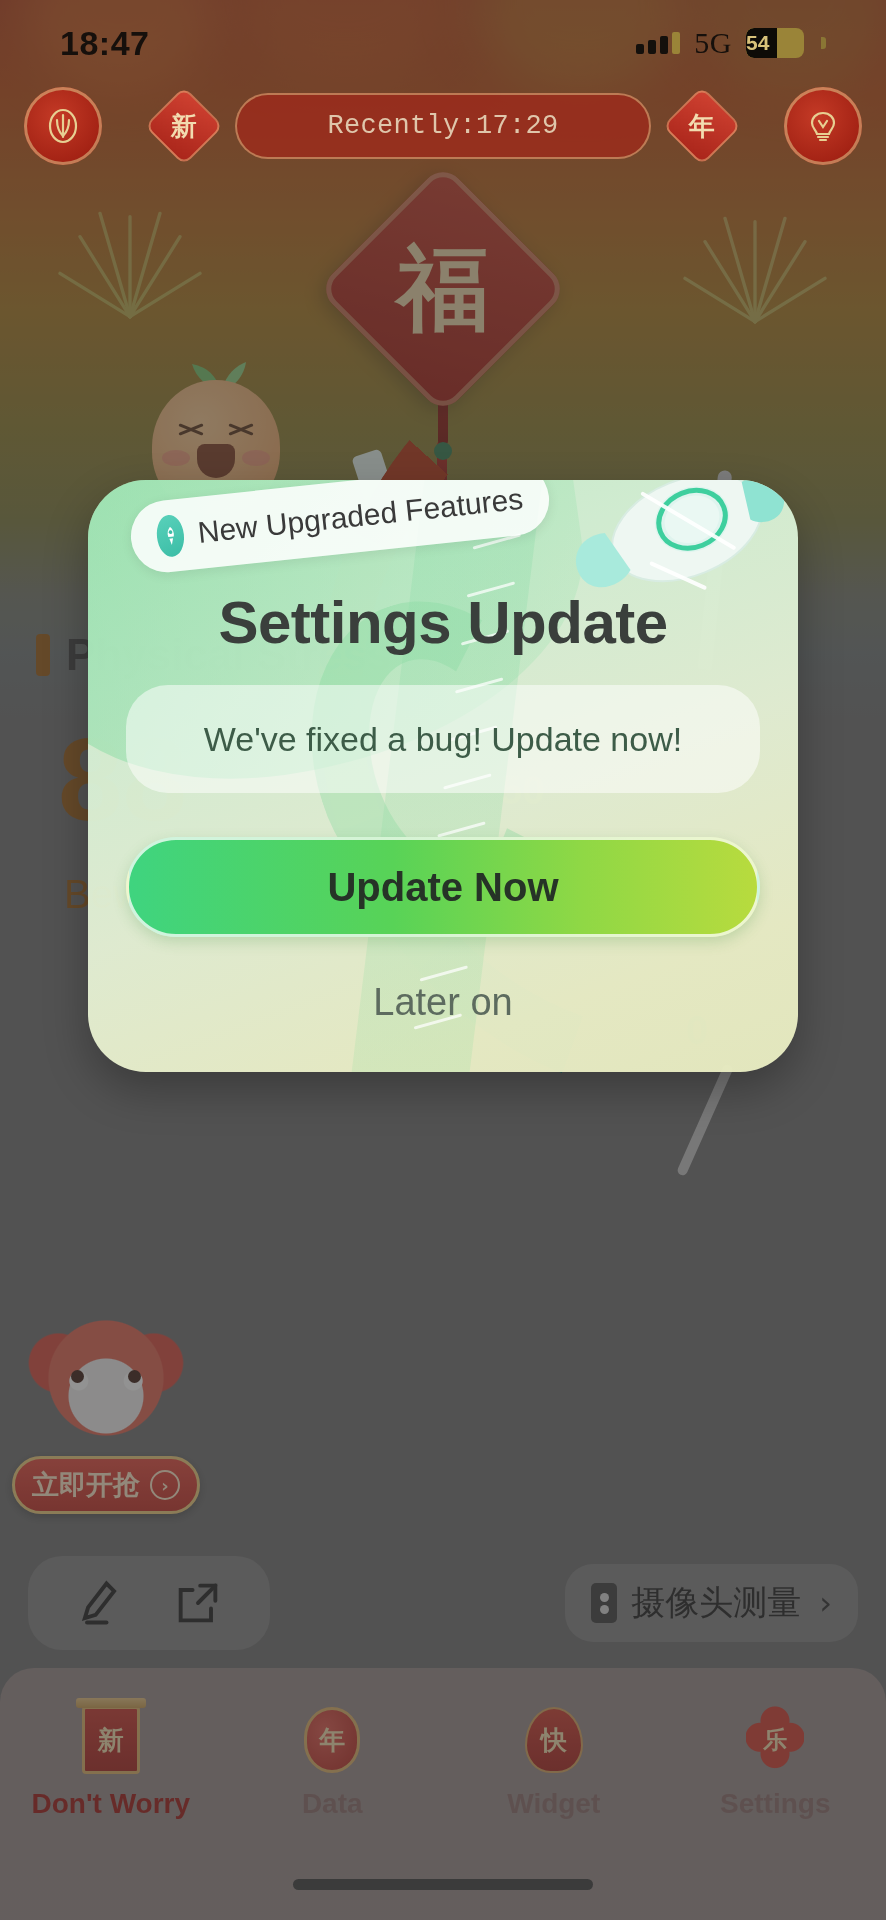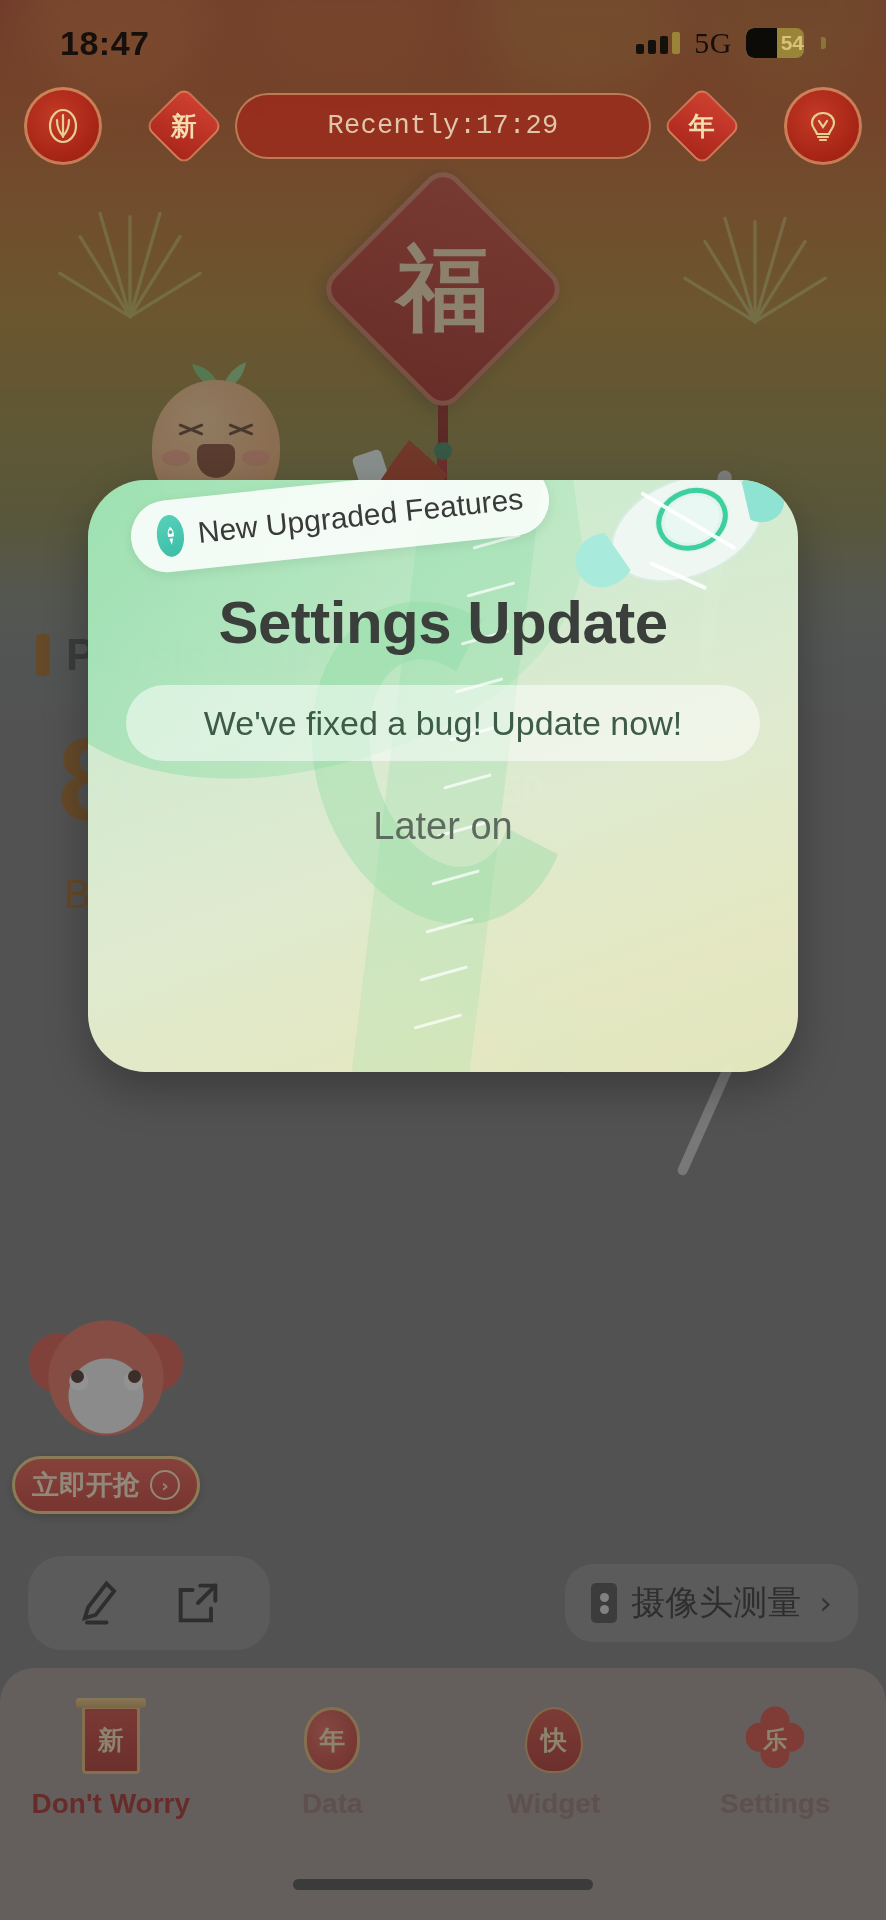--- a/index.html
+++ b/index.html
@@ -47,21 +47,21 @@
   #net-label { font-size:30px; font-weight:500; color:#16100c; letter-spacing:.5px;font-family:Liberation Serif, serif; }
   #battery {
     position:relative; width:58px; height:30px; border-radius:8px;
     background:#9a8438; overflow:hidden; display:flex; align-items:center;
   }
   #battery-fill {
     position:absolute; left:0; top:0; bottom:0; width:54%;
     background:#0d0b07; border-radius:8px 0 0 8px;
   }
   #battery-text {
-    position:relative; z-index:2; width:100%; text-align:right;
+    position:relative; z-index:2; width:100%; text-align:left;
     font-size:21px; font-weight:700; color:#d8c27a; line-height:30px;
   }
   #battery-cap {
     width:5px; height:12px; background:#8a7634; border-radius:0 3px 3px 0; margin-left:3px;
   }
 
   
   #header-row {
     position:absolute; top:86px; left:0; right:0; height:80px;
     display:flex; align-items:center; justify-content:space-between;
@@ -315,21 +315,21 @@
   }
   #badge-text { font-size:30px; color:#3a3a3a; font-weight:500; white-space:nowrap; }
   #rocket {
     position:absolute; right:-10px; top:-38px; width:250px; height:190px;
     transform:rotate(-22deg);
   }
   #modal-content { position:relative; z-index:3; padding-top:108px; text-align:center; }
   #modal-title { font-size:60px; font-weight:700; color:#3a3f3c; letter-spacing:-.5px; }
   #modal-version { font-size:33px; color:#46514a; margin-top:20px; }
   #modal-message-wrap {
-    margin:28px 38px 0; height:76px; border-radius:42px;
+    margin:28px 38px 0; height:108px; border-radius:42px;
     background:rgba(255,255,255,.52);
     display:flex; align-items:center; justify-content:center;
     padding:0 20px;
   }
   #modal-message { font-size:34px; color:#3d5c48; }
   #update-btn {
     margin:44px 38px 0; height:100px; border-radius:50px;
     background:linear-gradient(90deg,#3fd47f 0%,#58d357 42%,#8fd845 72%,#b8db3e 100%);
     border:3px solid rgba(255,255,255,.75);
     display:flex; align-items:center; justify-content:center;
@@ -564,15 +564,16 @@
       </svg>
     </span>
     <span id="badge-text">New Upgraded Features</span>
   </div>
 
   <div id="modal-content">
     <div id="modal-title">Settings Update</div>
     <div id="modal-message-wrap">
       <span id="modal-message">We've fixed a bug! Update now!</span>
     </div>
+    <div id="update-btn">Update Now</div>
     <div id="later-btn">Later on</div>
   </div>
 </div>
 
 </body></html>

